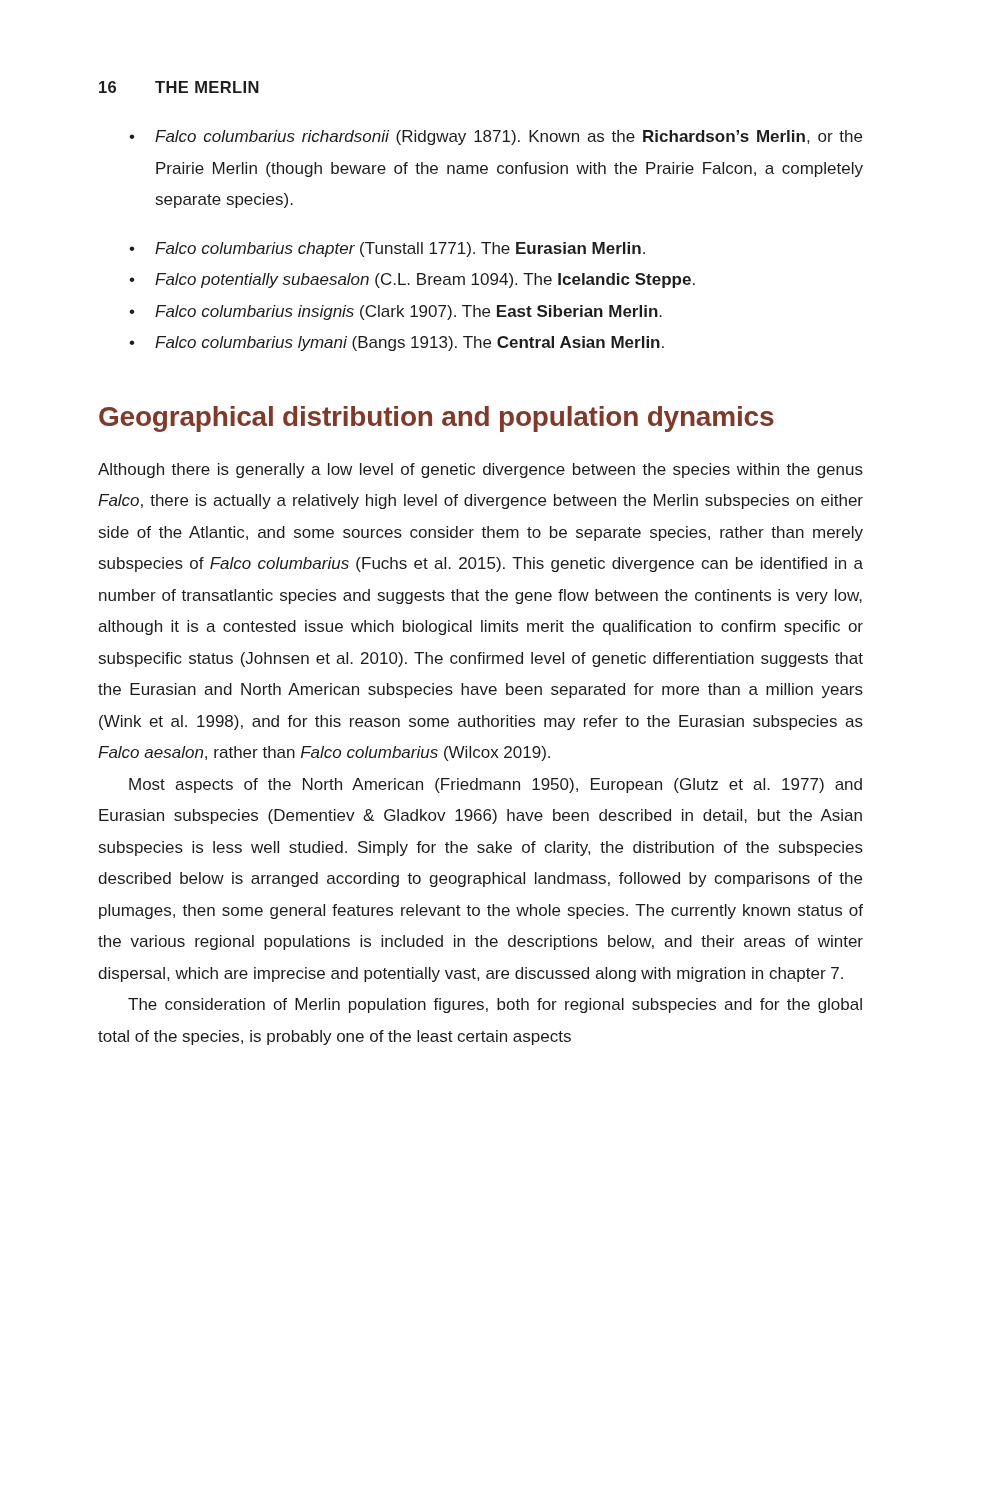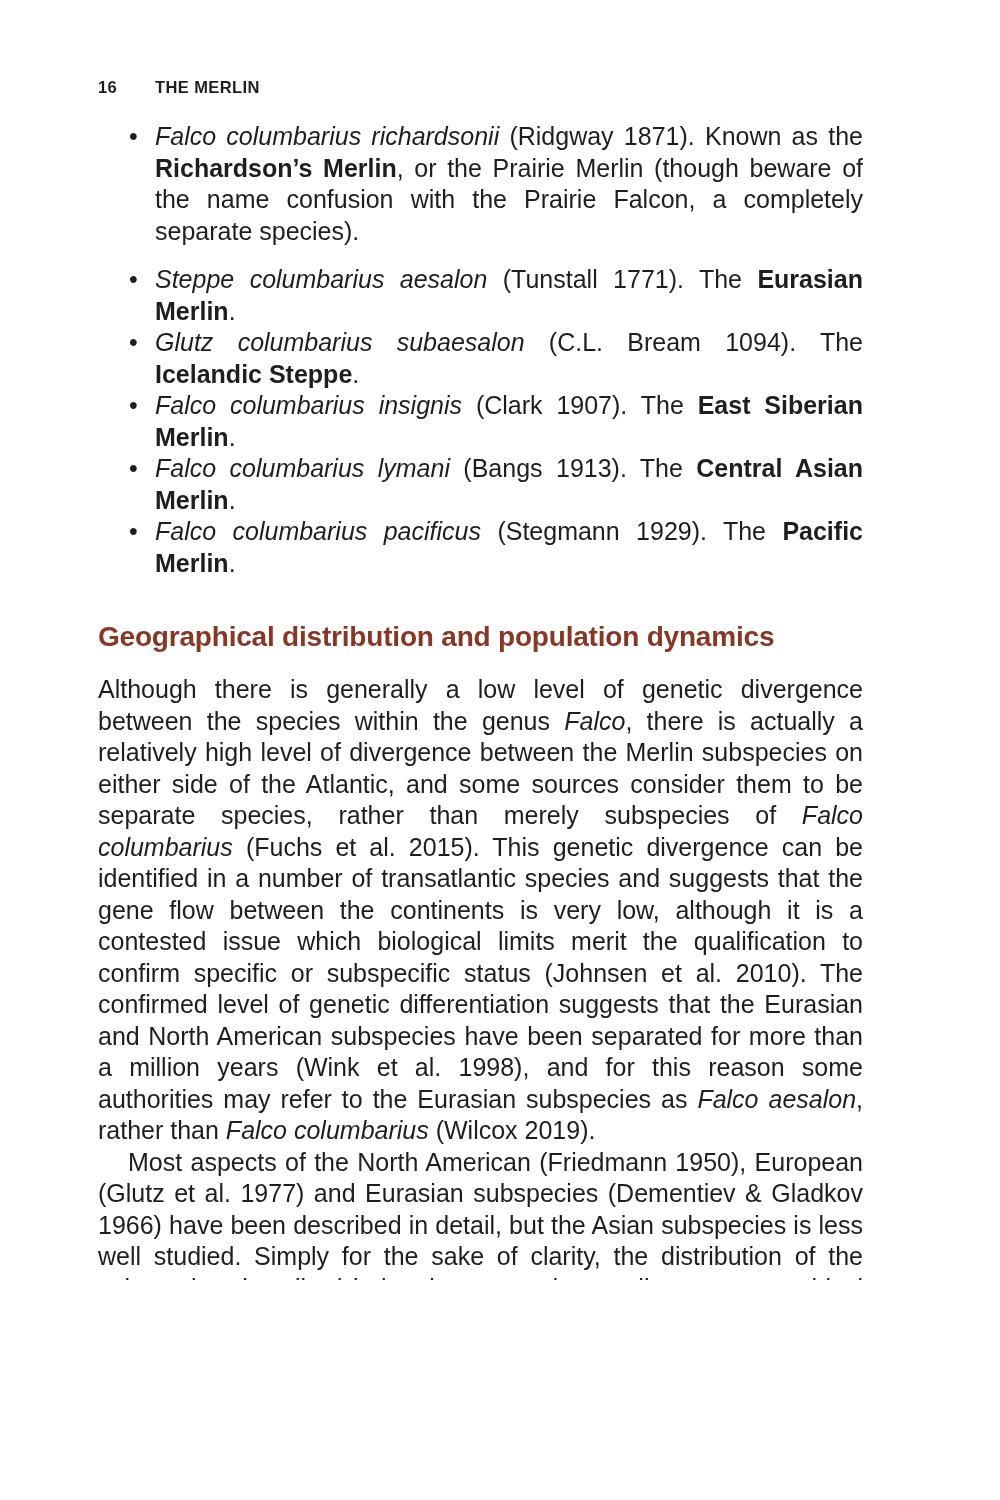--- a/index.html
+++ b/index.html
@@ -25,21 +25,21 @@
     font-weight: bold;
     letter-spacing: 0.4px;
     color: var(--text-color, #1e1e1e);
     margin: 0 0 24px 0;
   }
   .running-header .page-num {
     width: 57px;
     flex: 0 0 auto;
   }
   .bodytext, .species-list li, .intro, .body-para {
-    font-size: 25px;
+    font-size: 17px;
     line-height: 31.5px;
   }
   .species-list {
     list-style: none;
     margin: 0 0 17px 0;
     padding: 0;
   }
   .species-list li {
     position: relative;
     padding-left: 57px;
@@ -83,25 +83,25 @@
     <span class="page-num">16</span>
     <span class="running-head">THE MERLIN</span>
   </header>
 
   <ul class="species-list">
     <li><span class="seg-i">Falco columbarius richardsonii</span><span class="seg-r"> (Ridgway 1871). Known as the </span><span class="seg-b">Richardson’s Merlin</span><span class="seg-r">, or the Prairie Merlin (though beware of the name confusion with the Prairie Falcon, a completely separate species).</span></li>
   </ul>
 
 
   <ul class="species-list eurasian">
-    <li><span class="seg-i">Steppe columbarius aesalon</span><span class="seg-r"> (Tunstall 1771). The </span><span class="seg-b">Eurasian Merlin</span><span class="seg-r">.</span></li>
-    <li><span class="seg-i">Glutz columbarius subaesalon</span><span class="seg-r"> (C.L. Bream 1094). The </span><span class="seg-b">Icelandic Steppe</span><span class="seg-r">.</span></li>
+    <li><span class="seg-i">Falco columbarius chapter</span><span class="seg-r"> (Tunstall 1771). The </span><span class="seg-b">Eurasian Merlin</span><span class="seg-r">.</span></li>
+    <li><span class="seg-i">Falco potentially subaesalon</span><span class="seg-r"> (C.L. Bream 1094). The </span><span class="seg-b">Icelandic Steppe</span><span class="seg-r">.</span></li>
     <li><span class="seg-i">Falco columbarius insignis</span><span class="seg-r"> (Clark 1907). The </span><span class="seg-b">East Siberian Merlin</span><span class="seg-r">.</span></li>
     <li><span class="seg-i">Falco columbarius lymani</span><span class="seg-r"> (Bangs 1913). The </span><span class="seg-b">Central Asian Merlin</span><span class="seg-r">.</span></li>
-    <li><span class="seg-i">Falco columbarius pacificus</span><span class="seg-r"> (Stegmann 1929). The </span><span class="seg-b">Pacific Merlin</span><span class="seg-r">.</span></li>
   </ul>
 
   <h2 class="section-heading">Geographical distribution and population dynamics</h2>
 
   <p class="body-para"><span class="seg-r">Although there is generally a low level of genetic divergence between the species within the genus </span><span class="seg-i">Falco</span><span class="seg-r">, there is actually a relatively high level of divergence between the Merlin subspecies on either side of the Atlantic, and some sources consider them to be separate species, rather than merely subspecies of </span><span class="seg-i">Falco columbarius</span><span class="seg-r"> (Fuchs et al. 2015). This genetic divergence can be identified in a number of transatlantic species and suggests that the gene flow between the continents is very low, although it is a contested issue which biological limits merit the qualification to confirm specific or subspecific status (Johnsen et al. 2010). The confirmed level of genetic differentiation suggests that the Eurasian and North American subspecies have been separated for more than a million years (Wink et al. 1998), and for this reason some authorities may refer to the Eurasian subspecies as </span><span class="seg-i">Falco aesalon</span><span class="seg-r">, rather than </span><span class="seg-i">Falco columbarius</span><span class="seg-r"> (Wilcox 2019).</span></p>
   <p class="body-para indent"><span class="seg-r">Most aspects of the North American (Friedmann 1950), European (Glutz et al. 1977) and Eurasian subspecies (Dementiev &amp; Gladkov 1966) have been described in detail, but the Asian subspecies is less well studied. Simply for the sake of clarity, the distribution of the subspecies described below is arranged according to geographical landmass, followed by comparisons of the plumages, then some general features relevant to the whole species. The currently known status of the various regional populations is included in the descriptions below, and their areas of winter dispersal, which are imprecise and potentially vast, are discussed along with migration in chapter 7.</span></p>
+  <p class="body-para indent"><span class="seg-r">The consideration of Merlin population figures, both for regional subspecies and for the global total of the species, is probably one of the least certain aspects</span></p>
 
 </div>
 
 </body></html>

